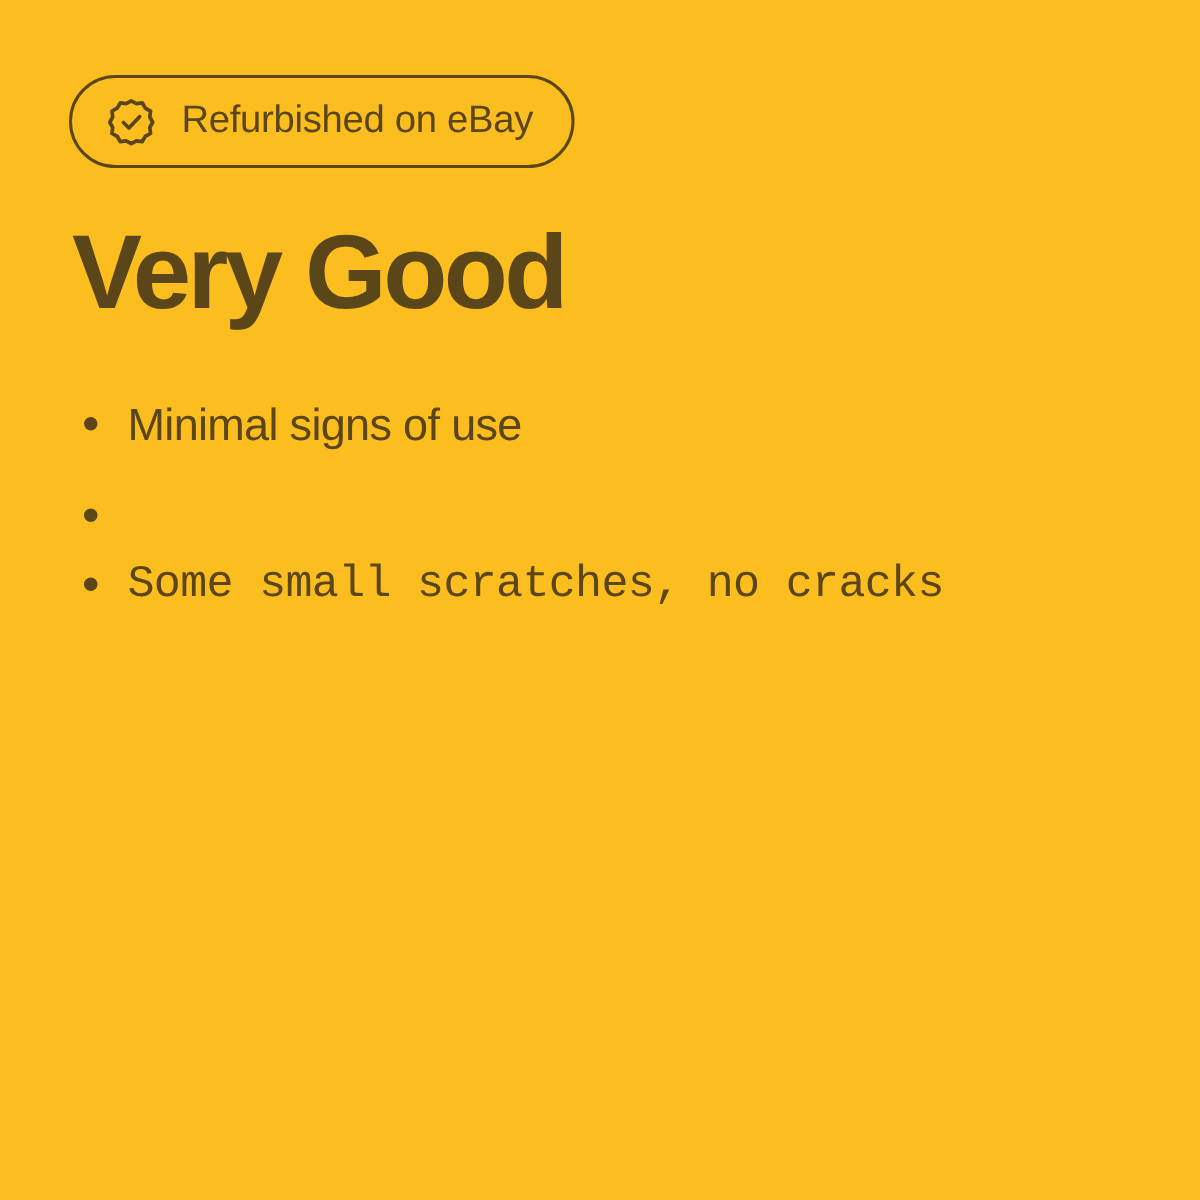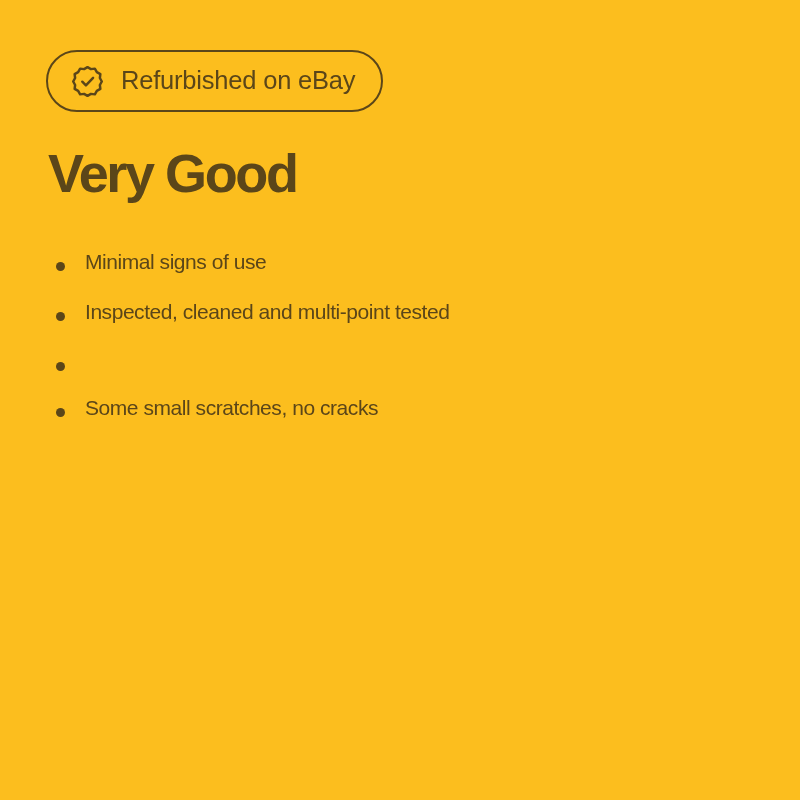--- a/index.html
+++ b/index.html
@@ -53,21 +53,21 @@
     font-size: 25.5px;
     font-weight: 500;
     letter-spacing: -0.2px;
     color: #5B4619;
     white-space: nowrap;
   }
 
   
   .headline {
     margin: 35px 0 0 2px;
-    font-size: 54px;
+    font-size: 70px;
     font-weight: 700;
     line-height: 0.99;
     letter-spacing: -2.4px;
     color: #5B4619;
     max-width: 470px;
   }
   .headline-line {
     display: block;
   }
 
@@ -79,31 +79,32 @@
   }
   .feature-item {
     display: flex;
     align-items: flex-start;
     gap: 20px;
     margin-bottom: 25px;
     padding-left: 10px;
   }
   .feature-item:last-child {
     margin-bottom: 15px;
+    font-family: Liberation Mono, monospace;
   }
   .bullet-dot {
     flex: 0 0 9px;
     width: 9px;
     height: 9px;
     margin-top: 12px;
     border-radius: 50%;
     background: #5B4619;
   }
   .feature-text {
-    font-size: 21px;
+    font-size: 30px;
     font-weight: 400;
     line-height: 1.18;
     letter-spacing: -0.45px;
     color: #5B4619;
     white-space: nowrap;
   }
 </style>
 </head>
 <body>
 
@@ -126,24 +127,20 @@
     <span class="headline-line">Very Good</span>
   </h1>
 
   <ul class="feature-list">
     <li class="feature-item">
       <span class="bullet-dot"></span>
       <span class="feature-text">Minimal signs of use</span>
     </li>
     <li class="feature-item">
       <span class="bullet-dot"></span>
-      <span class="feature-text">Inspected, cleaned and multi-point tested</span>
-    </li>
-    <li class="feature-item">
-      <span class="bullet-dot"></span>
     </li>
     <li class="feature-item">
       <span class="bullet-dot"></span>
       <span class="feature-text">Some small scratches, no cracks</span>
     </li>
   </ul>
 
 </div>
 
 </body></html>

